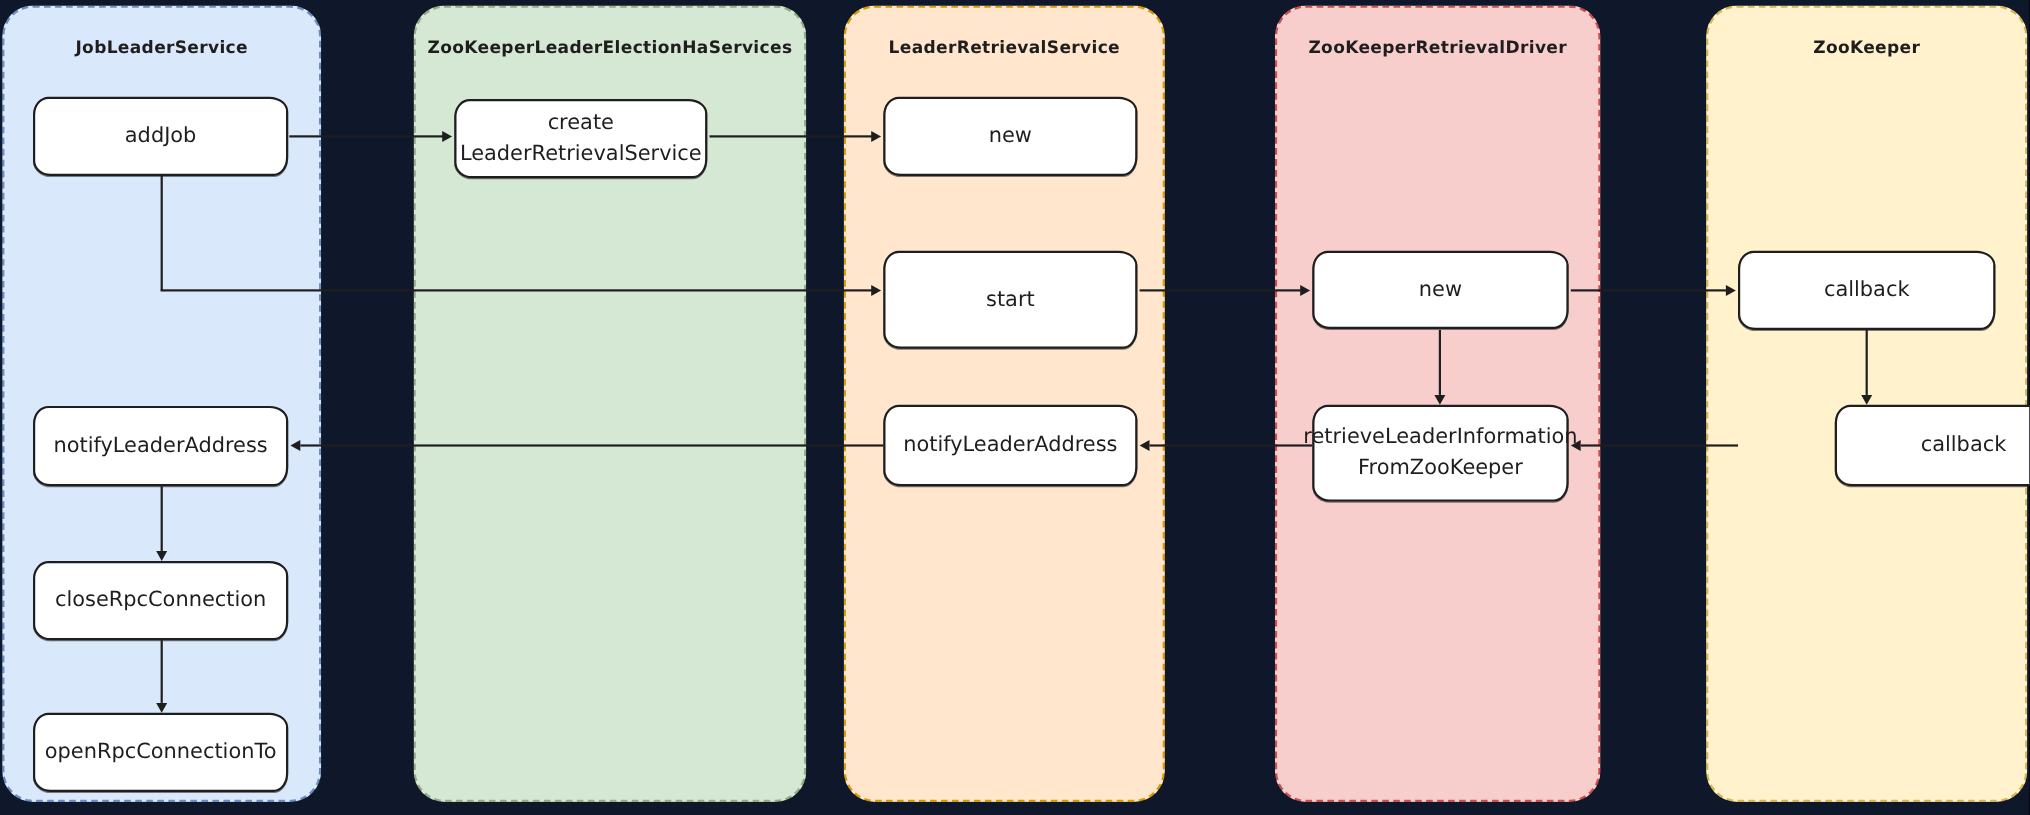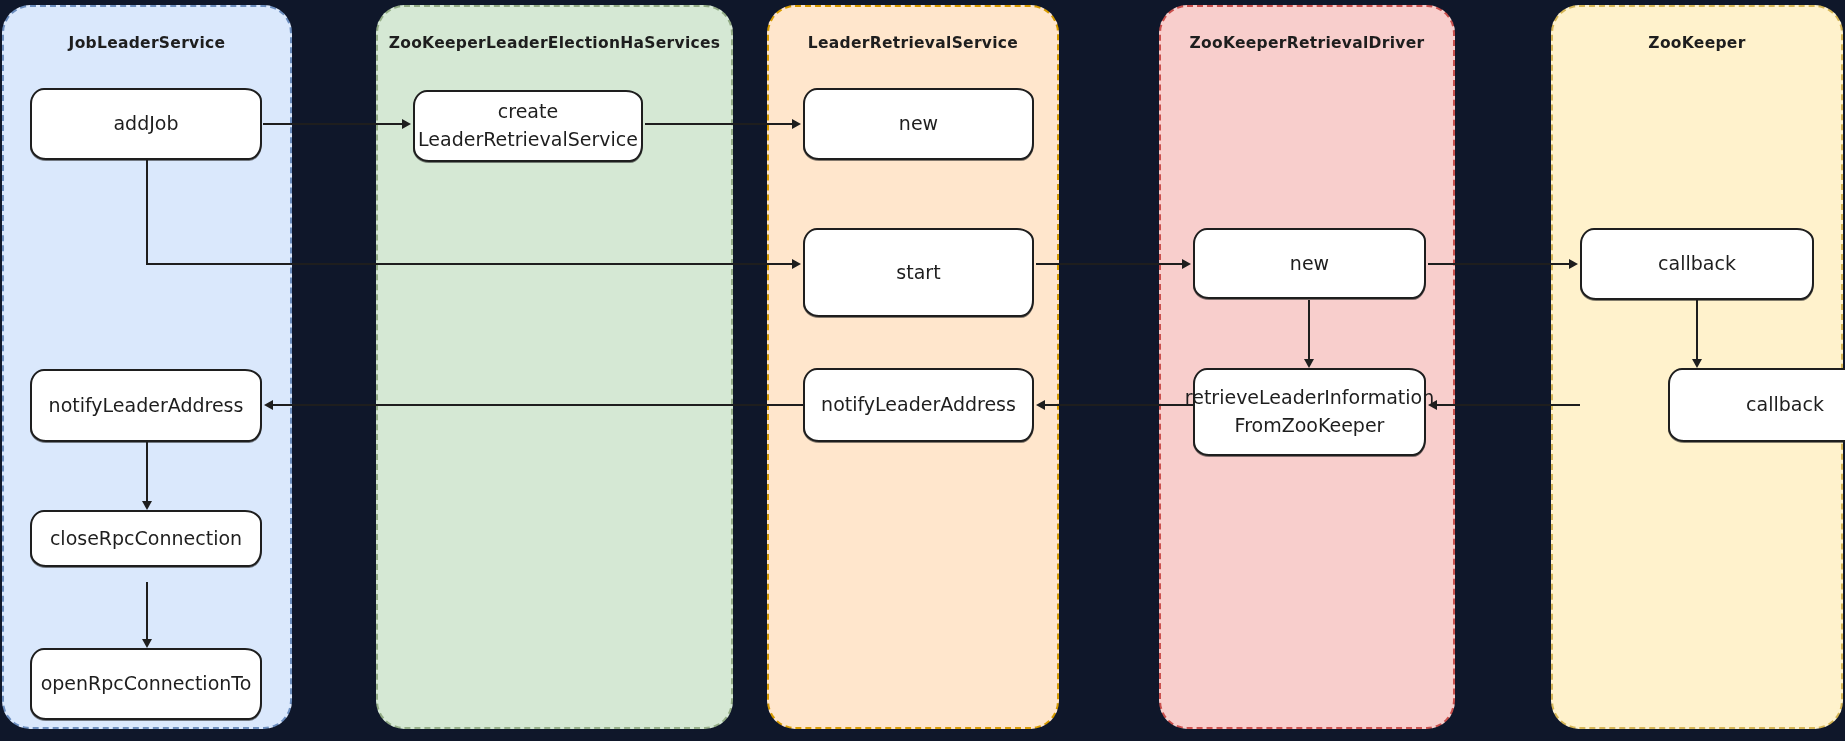--- a/index.html
+++ b/index.html
@@ -42,21 +42,21 @@
   <section class="lane" style="left: 1551px; width: 292px; background-color: rgb(255, 242, 204); border-color: rgb(214, 182, 86);">
     <h2 class="lane-title">ZooKeeper</h2>
   </section>
 
   <div class="node" style="left:30px;top:88px;width:232px;height:72px;">
     <span>addJob</span>
   </div>
   <div class="node" style="left:30px;top:369px;width:232px;height:73px;">
     <span>notifyLeaderAddress</span>
   </div>
-  <div class="node" style="left:30px;top:510px;width:232px;height:57px;">
+  <div class="node" style="left:30px;top:510px;width:232px;height:72px;">
     <span>closeRpcConnection</span>
   </div>
   <div class="node" style="left:30px;top:648px;width:232px;height:72px;">
     <span>openRpcConnectionTo</span>
   </div>
 
   <div class="node" style="left:413px;top:90px;width:230px;height:72px;">
     <span>create
 LeaderRetrievalService</span>
   </div>

